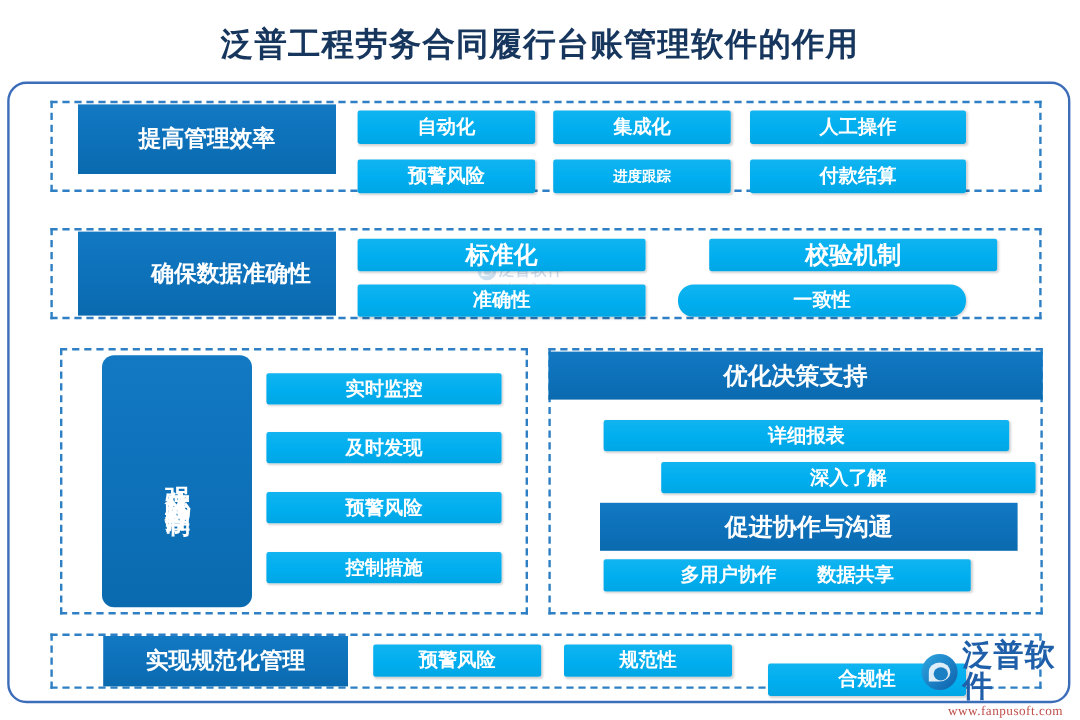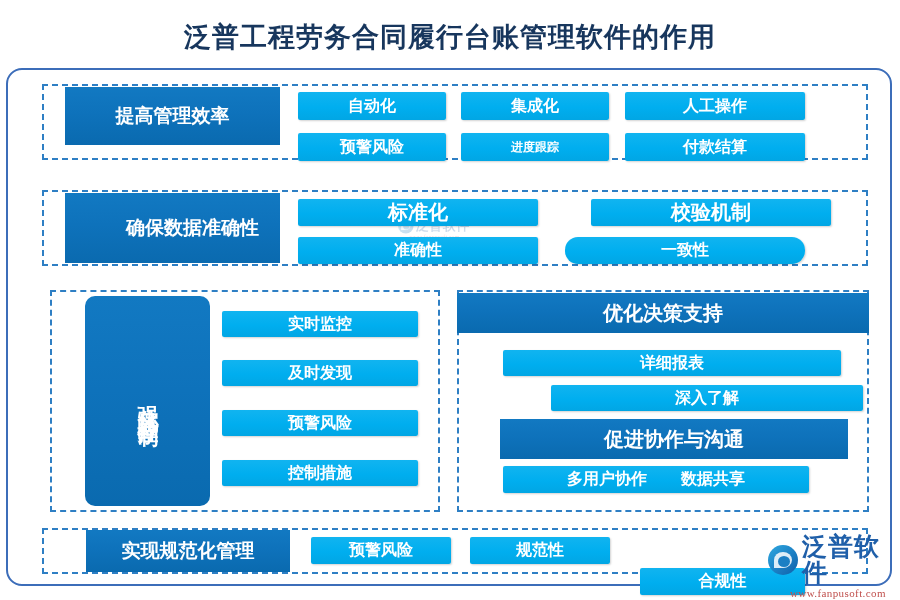--- a/index.html
+++ b/index.html
@@ -216,21 +216,21 @@
   <span>多用户协作</span>
   <span>数据共享</span>
 </div>
 
 <div class="dash" style="left:42px; top:528px; width:826px; height:46px;"></div>
 
 <div class="darkbox" style="left:86px; top:530px; width:204px; height:42px; font-size:19px;">实现规范化管理</div>
 
 <div class="lightbox" style="left:311px; top:537px; width:140px; height:27px; font-size:16px;">预警风险</div>
 <div class="lightbox" style="left:470px; top:537px; width:140px; height:27px; font-size:16px;">规范性</div>
-<div class="lightbox" style="left:640px; top:568px; width:165px; height:27px; font-size:16px;">合规性</div>
+<div class="lightbox" style="left:640px; top:553px; width:165px; height:27px; font-size:16px;">合规性</div>
 
 <div class="wm wm-bottom">
   <div class="wm-logo">
     <div class="wm-mark"></div>
     <div class="wm-text">泛普软件</div>
   </div>
   <div class="wm-url">www.fanpusoft.com</div>
 </div>
 
 </body></html>

